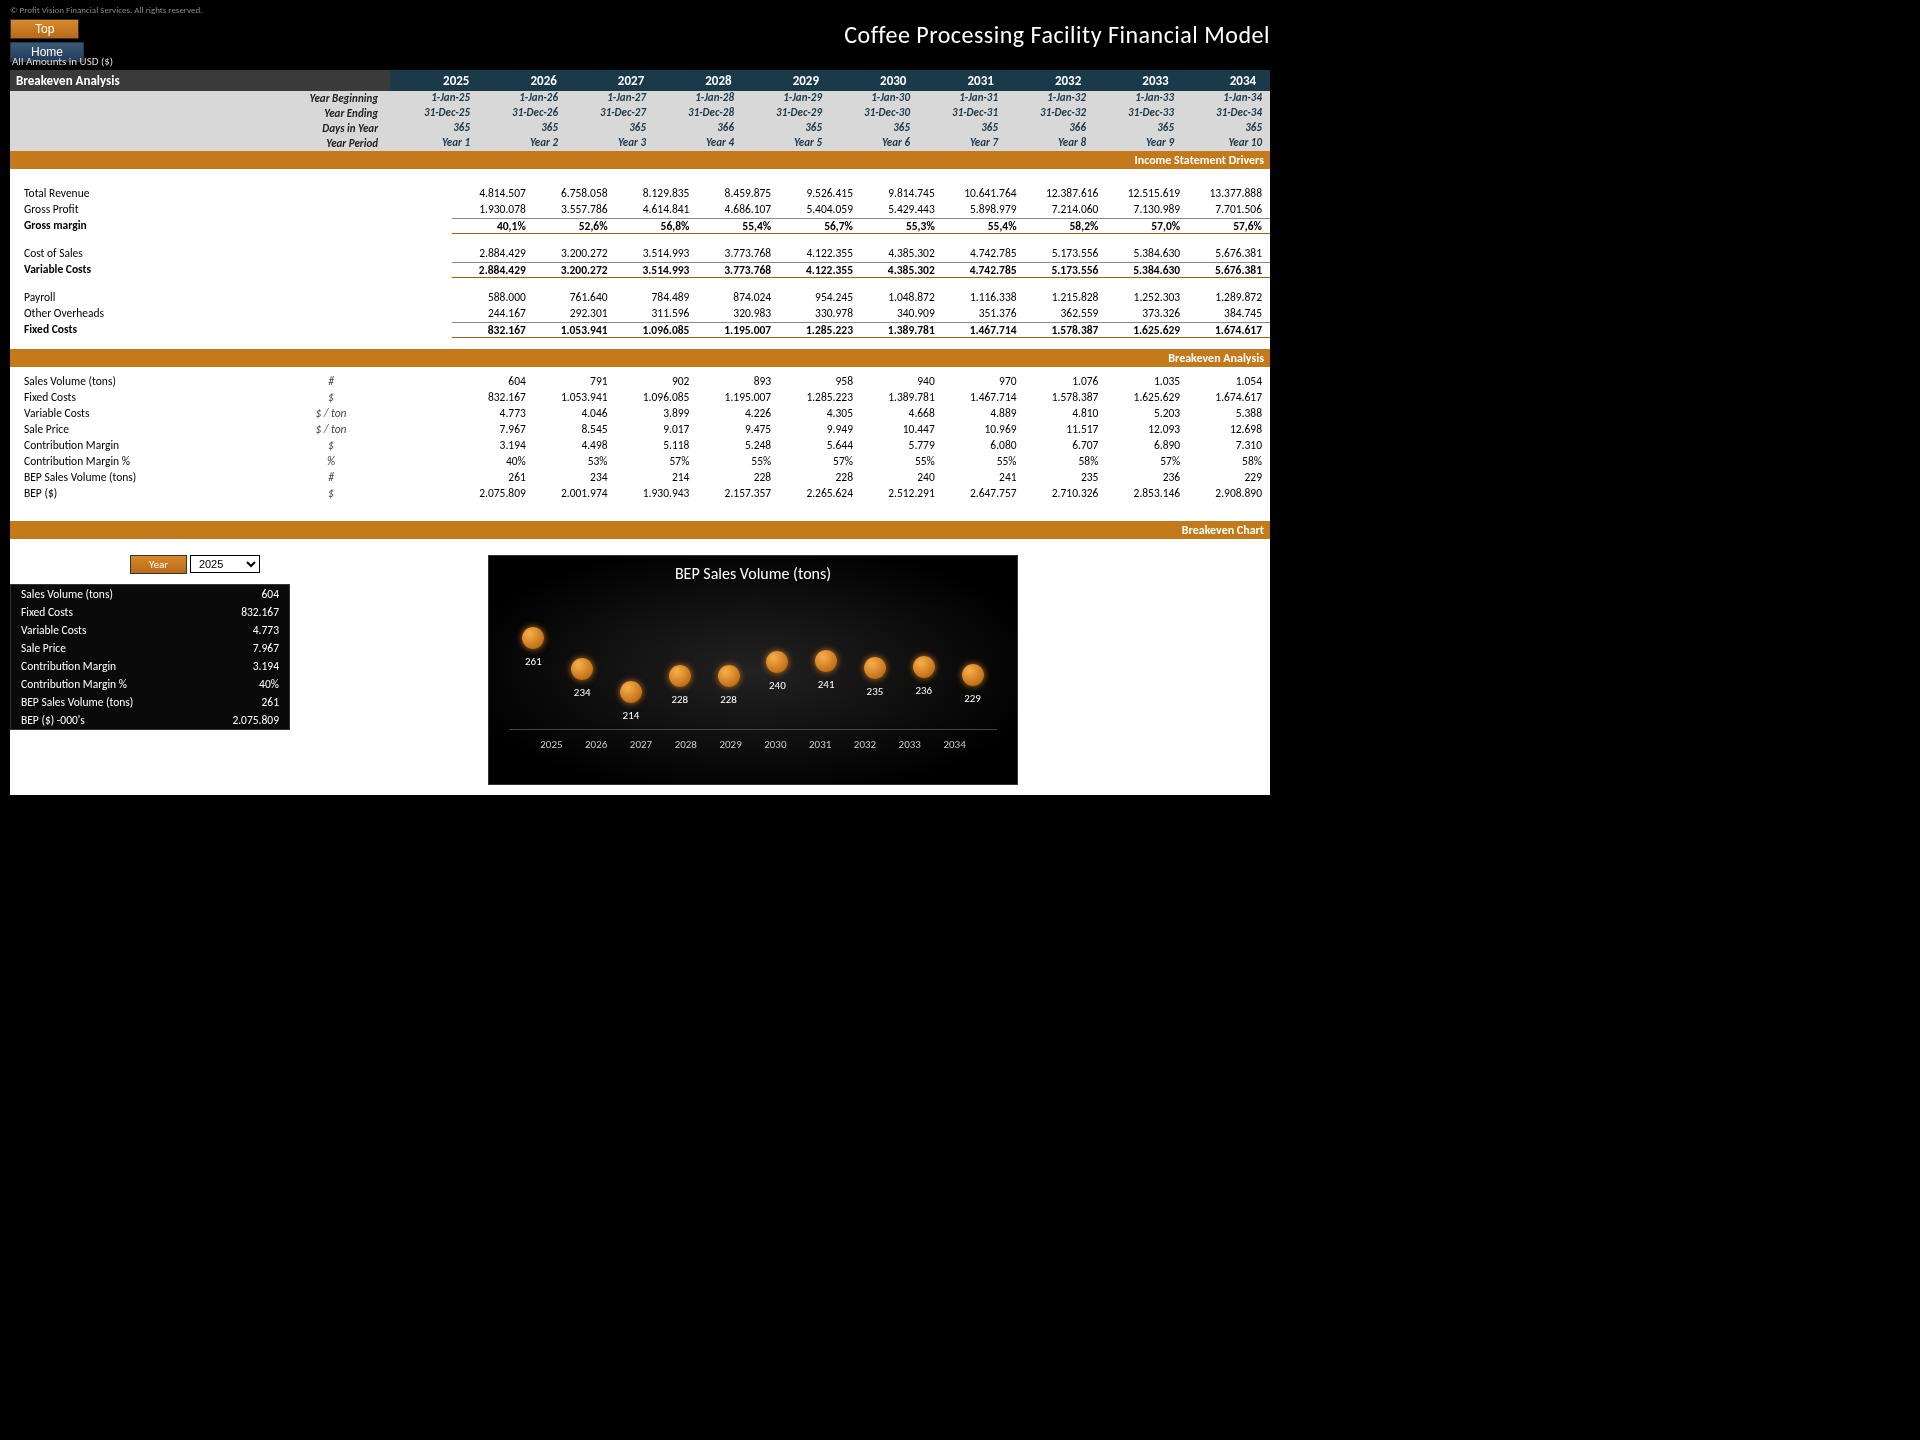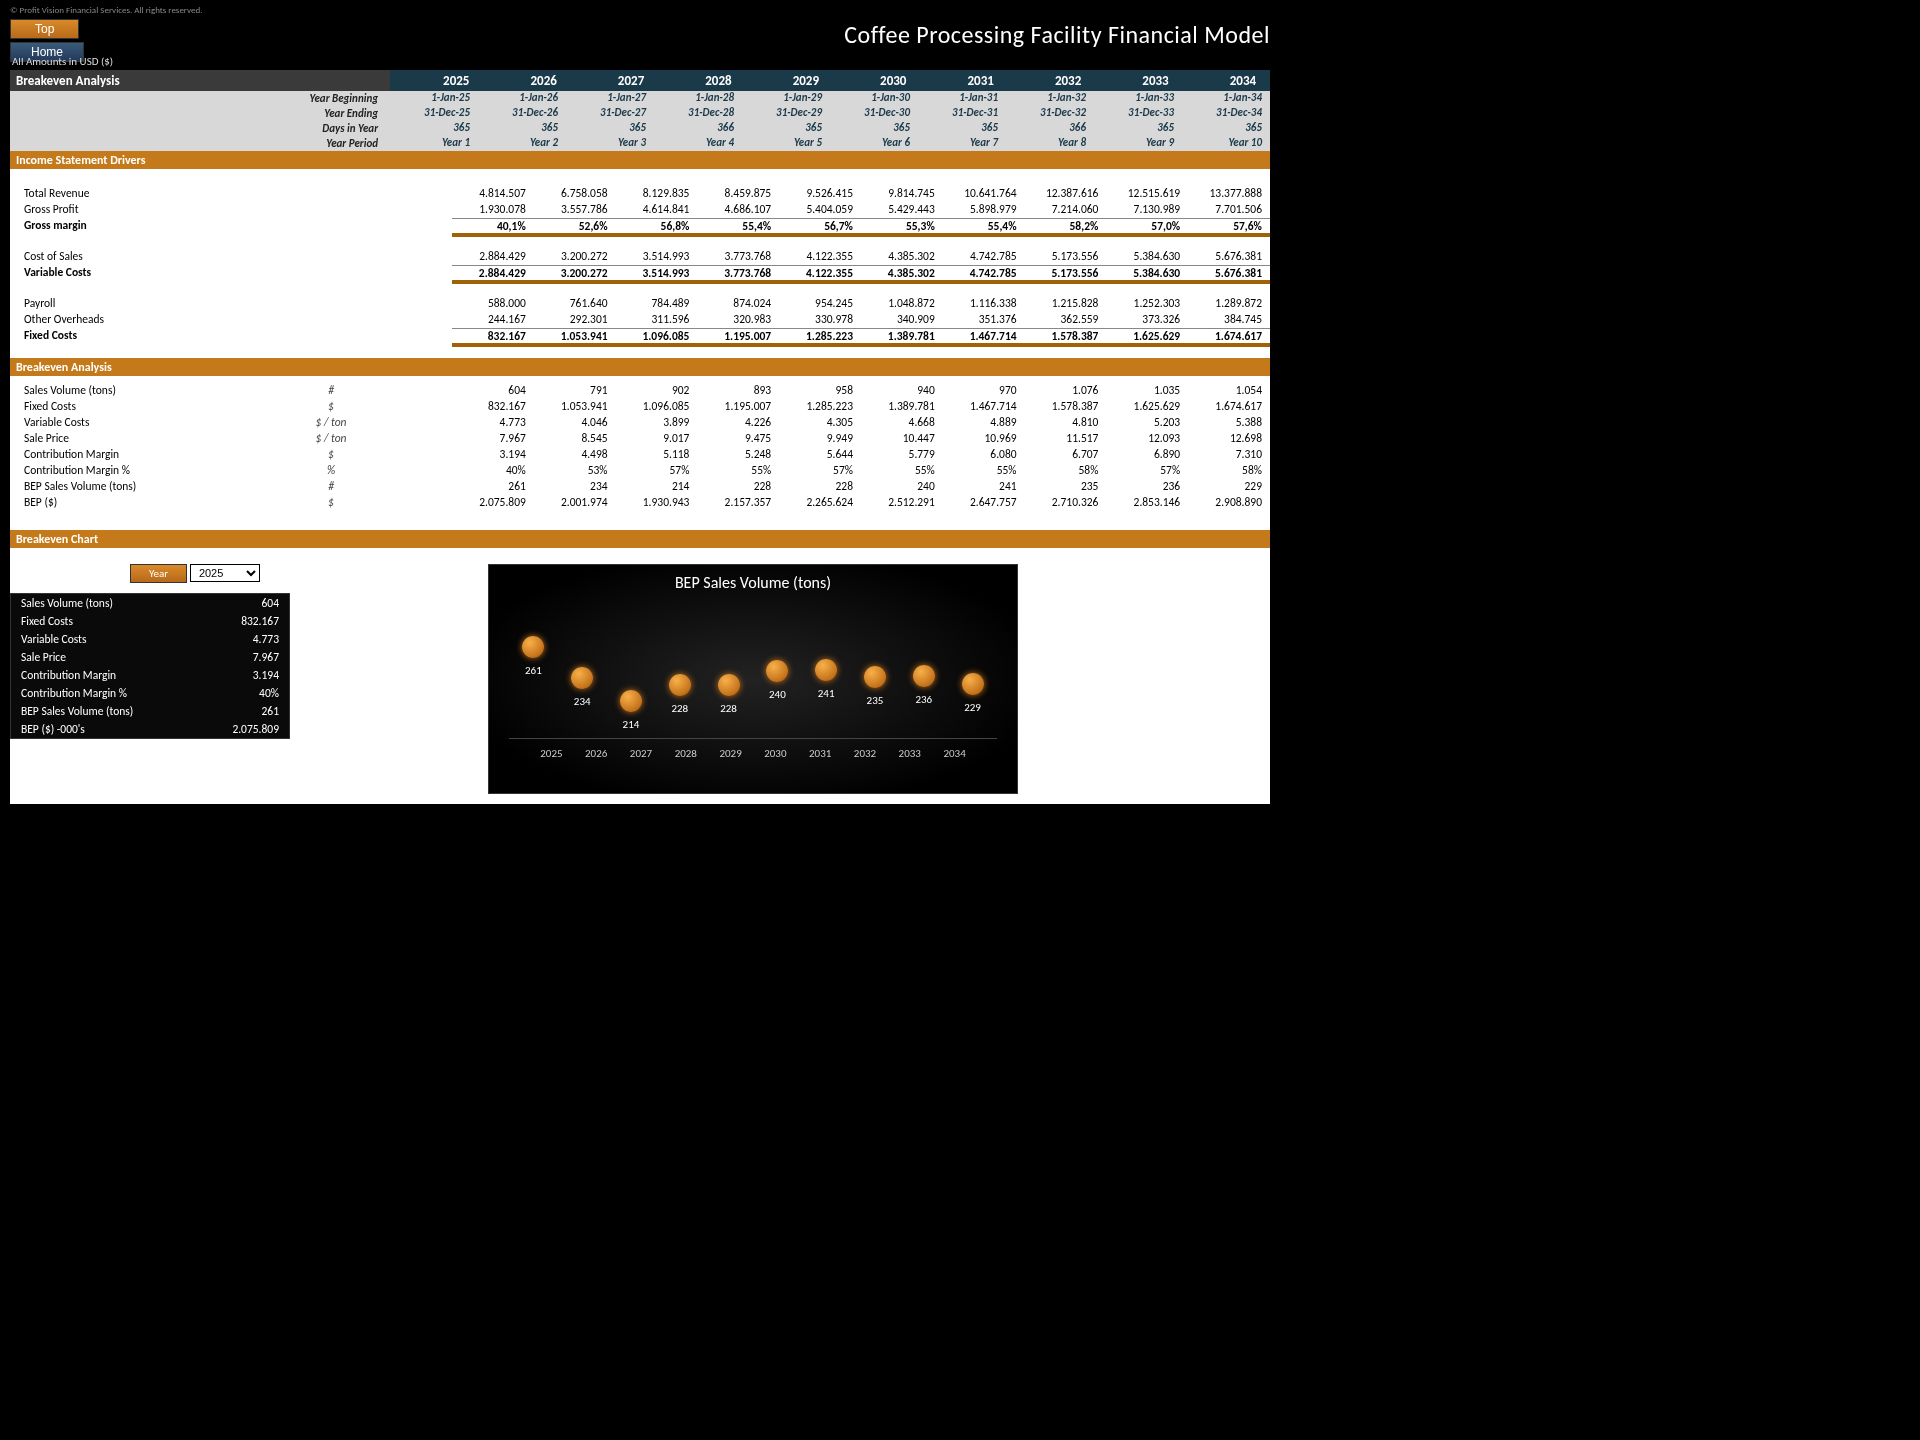--- a/index.html
+++ b/index.html
@@ -12,29 +12,29 @@
 .subtitle { font-size: 11px; color: #ddd; margin: 6px 0 2px 2px; }
 .section-header { background: #1a3a4a; color: #fff; font-weight: bold; font-size: 13px; padding: 3px 6px; display: flex; }
 .section-header .lbl { background: #3a3a3a; padding: 3px 6px; margin: -3px -6px; margin-right: 0; width: 380px; }
 .year-cols { display: flex; flex: 1; }
 .year-cols > div { flex: 1; text-align: right; padding-right: 8px; }
 .meta-block { background: #d8d8d8; color: #222; }
 .meta-row { display: flex; font-size: 11px; }
 .meta-row .lbl { width: 380px; text-align: right; padding: 1px 12px 1px 0; font-style: italic; font-weight: bold; }
 .meta-row .vals { display: flex; flex: 1; }
 .meta-row .vals > div { flex: 1; text-align: right; padding-right: 8px; font-style: italic; font-weight: bold; color: #1a3a4a; }
-.orange-header { background: #c47a1a; color: #fff; font-weight: bold; padding: 2px 6px; font-size: 12px; }
+.orange-header { background: #c47a1a; color: #fff; font-weight: bold; padding: 2px 6px; font-size: 12px; text-align: right; }
 .white-section { background: #fff; color: #000; padding: 6px 0 10px 0; }
 .data-row { display: flex; font-size: 11.5px; padding: 1px 0; gap: 31px; }
 .data-row .lbl { width: 200px; padding-left: 14px; }
 .data-row .unit { width: 180px; text-align: center; font-style: italic; color: #444; }
 .data-row .vals { display: flex; flex: 1; }
 .data-row .vals > div { flex: 1; text-align: right; padding-right: 8px; }
 .data-row.bold { font-weight: bold; }
-.data-row.bold .vals > div { border-top: 1px solid #888; border-bottom: 4px solid #a16207; }
+.data-row.bold .vals > div { border-top: 1px solid #888; border-bottom: 1px solid #a16207; }
 .data-row.spacer { height: 10px; }
 .chart-area { background: #fff; color: #000; padding: 10px 0 10px 0; display: flex; gap: 48px; }
 .year-picker { margin-left: 120px; margin-top: 6px; }
 .btn-year { display: inline-block; background: linear-gradient(#d88a2a, #b8691a); border: 1px solid #333; padding: 2px 18px; font-size: 11px; color: #fff; vertical-align: top; }
 .year-select { border: 1px solid #000; font-size: 11px; padding: 1px 4px; width: 70px; background: #fff; }
 .summary-box { background: #0a0a0a; color: #fff; width: 280px; margin-top: 10px; border: 1px solid #333; }
 .sum-row { display: flex; justify-content: space-between; padding: 2px 10px; font-size: 11.5px; }
 .chart-box { background: radial-gradient(ellipse at center, #222 0%, #000 80%); width: 530px; height: 230px; margin-left: 150px; margin-top: 6px; border: 1px solid #333; position: relative; }
 .chart-title { text-align: center; color: #fff; font-size: 16px; padding: 8px 0 4px; }
 .chart-plot { display: flex; justify-content: space-around; align-items: flex-end; height: 130px; padding: 0 20px; }

